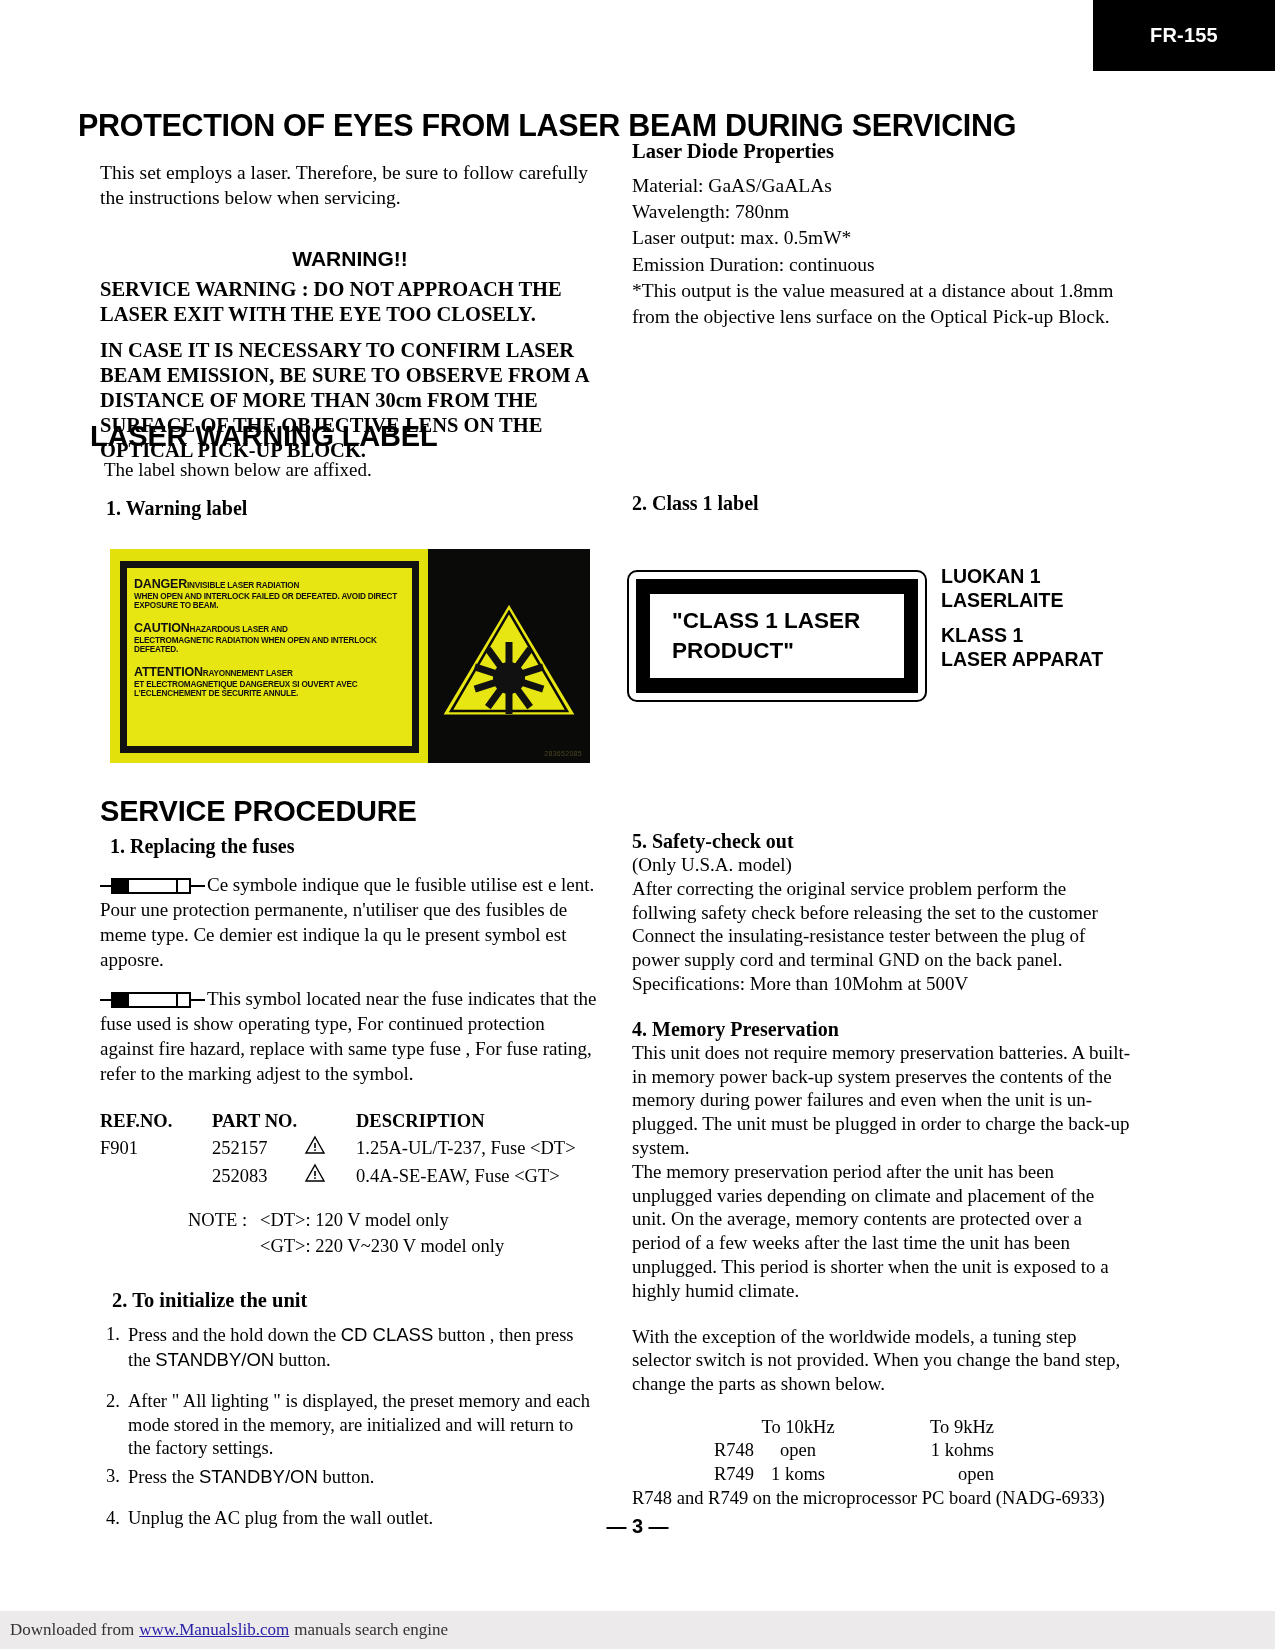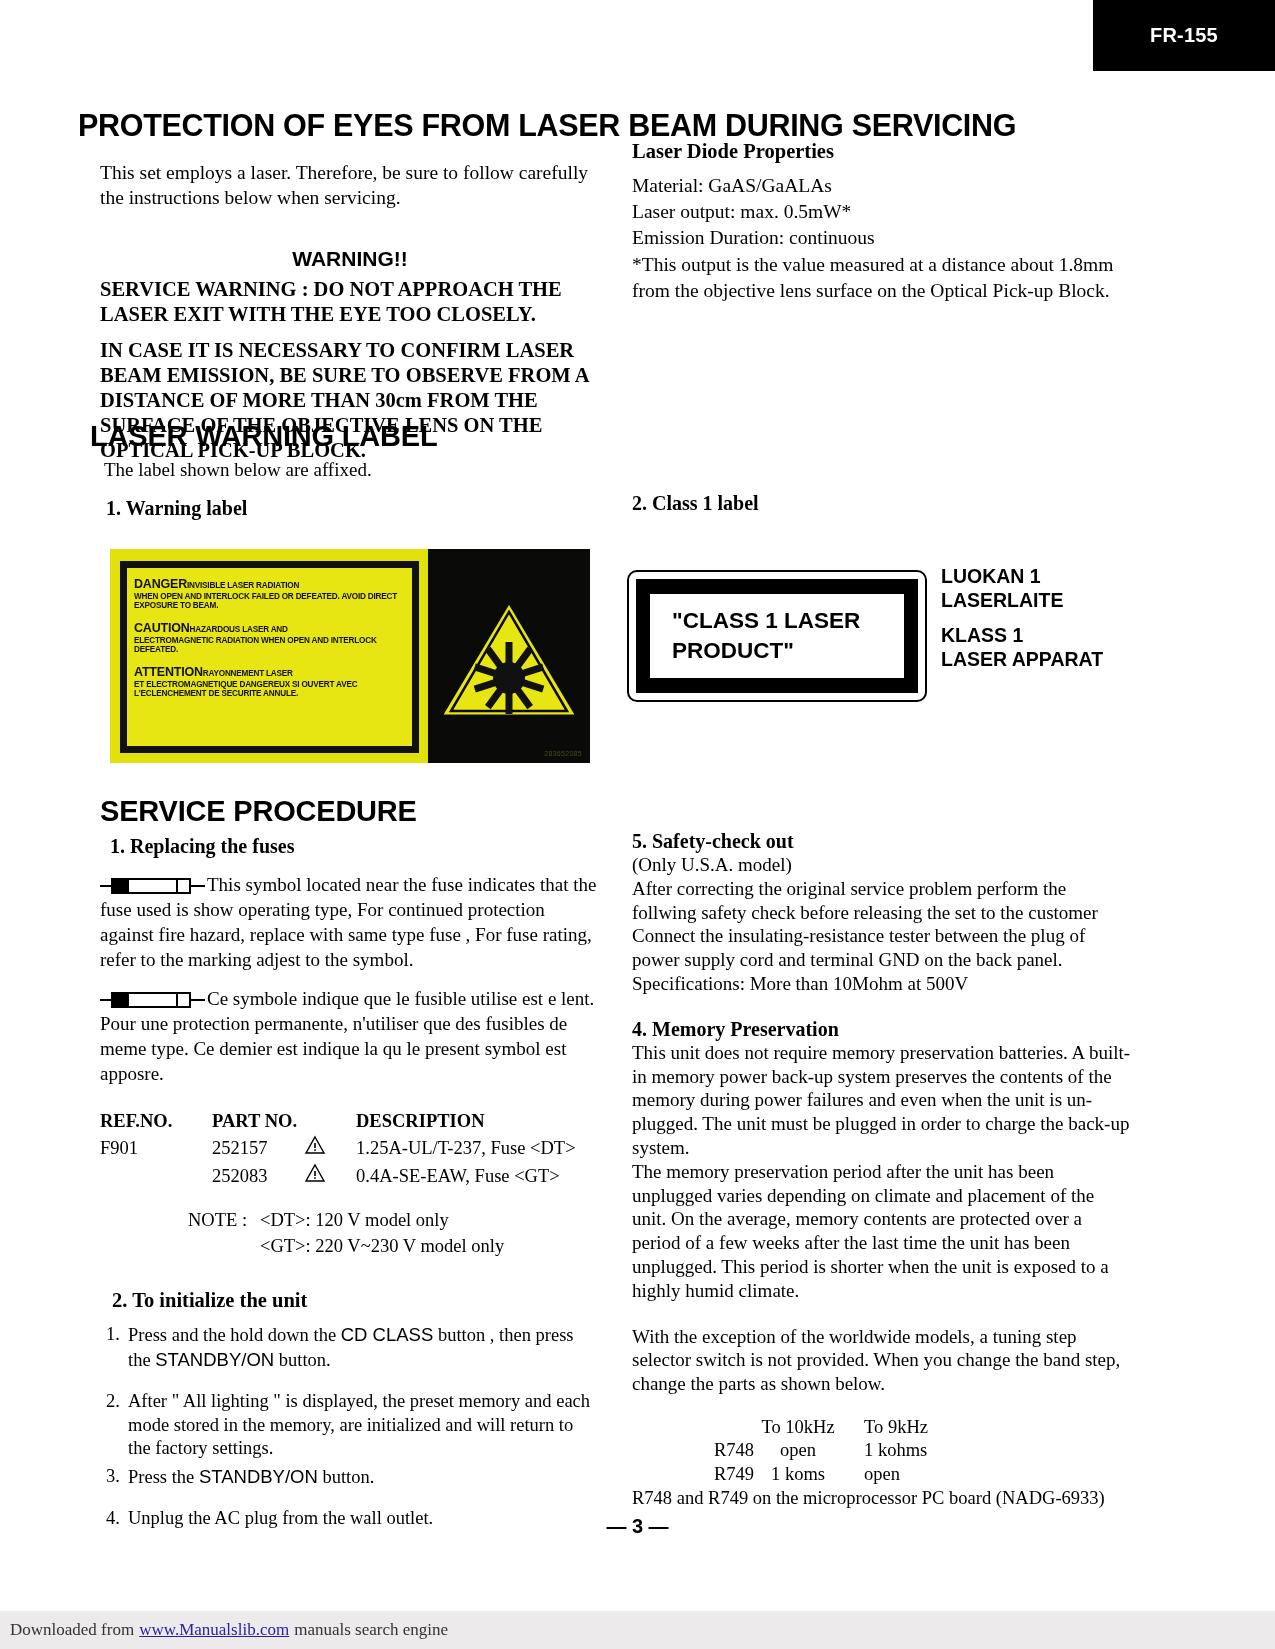--- a/index.html
+++ b/index.html
@@ -175,21 +175,21 @@
 
   
   .rnum-hd{ font-weight:bold; font-size:20px; }
   .rpara{ font-size:19px; line-height:23.8px; }
   .rblock{ margin-top:22px; }
 
   .band-table{ margin-top:20px; font-size:18.5px; line-height:23.5px; }
   .bt-row{ display:flex; }
   .bt-c1{ width:100px; padding-left:82px; }
   .bt-c2{ width:132px; text-align:center; }
-  .bt-c3{ width:130px; text-align:left; }
+  .bt-c3{ width:130px; text-align:right; }
   .band-foot{ font-size:18.5px; margin-top:2px; }
 
   
   .page-num{
     position:absolute; left:0; right:0; top:1515px;
     text-align:center;
     font-family:"Liberation Sans", sans-serif;
     font-weight:bold; font-size:20px;
   }
   .dl-bar{
@@ -218,20 +218,21 @@
   <div class="warn-block">
     <div class="para1">SERVICE WARNING :  DO NOT APPROACH THE LASER EXIT WITH THE EYE TOO CLOSELY.</div>
     <div class="para2">IN CASE IT IS NECESSARY TO CONFIRM LASER BEAM EMISSION, BE SURE TO OBSERVE FROM A DISTANCE OF MORE THAN 30cm FROM THE SURFACE OF THE OBJECTIVE LENS ON THE OPTICAL PICK-UP BLOCK.</div>
   </div>
 </div>
 
 <div class="col-right">
   <div class="sec-hd-serif">Laser Diode Properties</div>
   <div class="ld-list">
     <div>Material: GaAS/GaALAs</div>
+    <div>Wavelength: 780nm</div>
     <div>Laser output: max. 0.5mW*</div>
     <div>Emission Duration: continuous</div>
     <div>*This output is the value measured at a distance about 1.8mm from the objective lens surface on the Optical Pick-up Block.</div>
   </div>
 </div>
 
 <div style="position:absolute;left:90px;top:420px;width:520px;">
   <div class="hd-sans-big">LASER WARNING LABEL</div>
   <div style="font-size:19px;margin-top:6px;padding-left:14px;">The label shown below are affixed.</div>
   <div class="sub-serif-bold" style="margin-top:16px;padding-left:16px;">1. Warning label</div>
@@ -296,27 +297,27 @@
   <div>LASER APPARAT</div>
 </div>
 
 <div class="sp-left">
   <div class="sp-title">SERVICE PROCEDURE</div>
   <div class="sp-num-hd" style="padding-left:10px;">1. Replacing the fuses</div>
 
   <div class="fuse-para">
     <span class="fuse-sym">
       <span class="wire"></span><span class="body"></span><span class="cap"></span><span class="cap2"></span>
-    </span><span>This symbol located near the fuse indicates that the fuse used is show operating type, For continued protection against fire hazard, replace with same type fuse , For fuse rating, refer to the marking adjest to the symbol.</span>
+    </span><span>Ce symbole indique que le fusible utilise est e lent. Pour une protection permanente, n'utiliser que des fusibles de meme type. Ce demier est indique la qu le present symbol est apposre.</span>
   </div>
 
   <div class="fuse-para">
     <span class="fuse-sym">
       <span class="wire"></span><span class="body"></span><span class="cap"></span><span class="cap2"></span>
-    </span><span>Ce symbole indique que le fusible utilise est e lent. Pour une protection permanente, n'utiliser que des fusibles de meme type. Ce demier est indique la qu le present symbol est apposre.</span>
+    </span><span>This symbol located near the fuse indicates that the fuse used is show operating type, For continued protection against fire hazard, replace with same type fuse , For fuse rating, refer to the marking adjest to the symbol.</span>
   </div>
 
   <div class="parts">
     <div class="parts-row hd">
       <div class="c-ref">REF.NO.</div>
       <div class="c-part">PART NO.</div>
       <div class="c-tri"></div>
       <div class="c-desc">DESCRIPTION</div>
     </div>
     <div class="parts-row">

